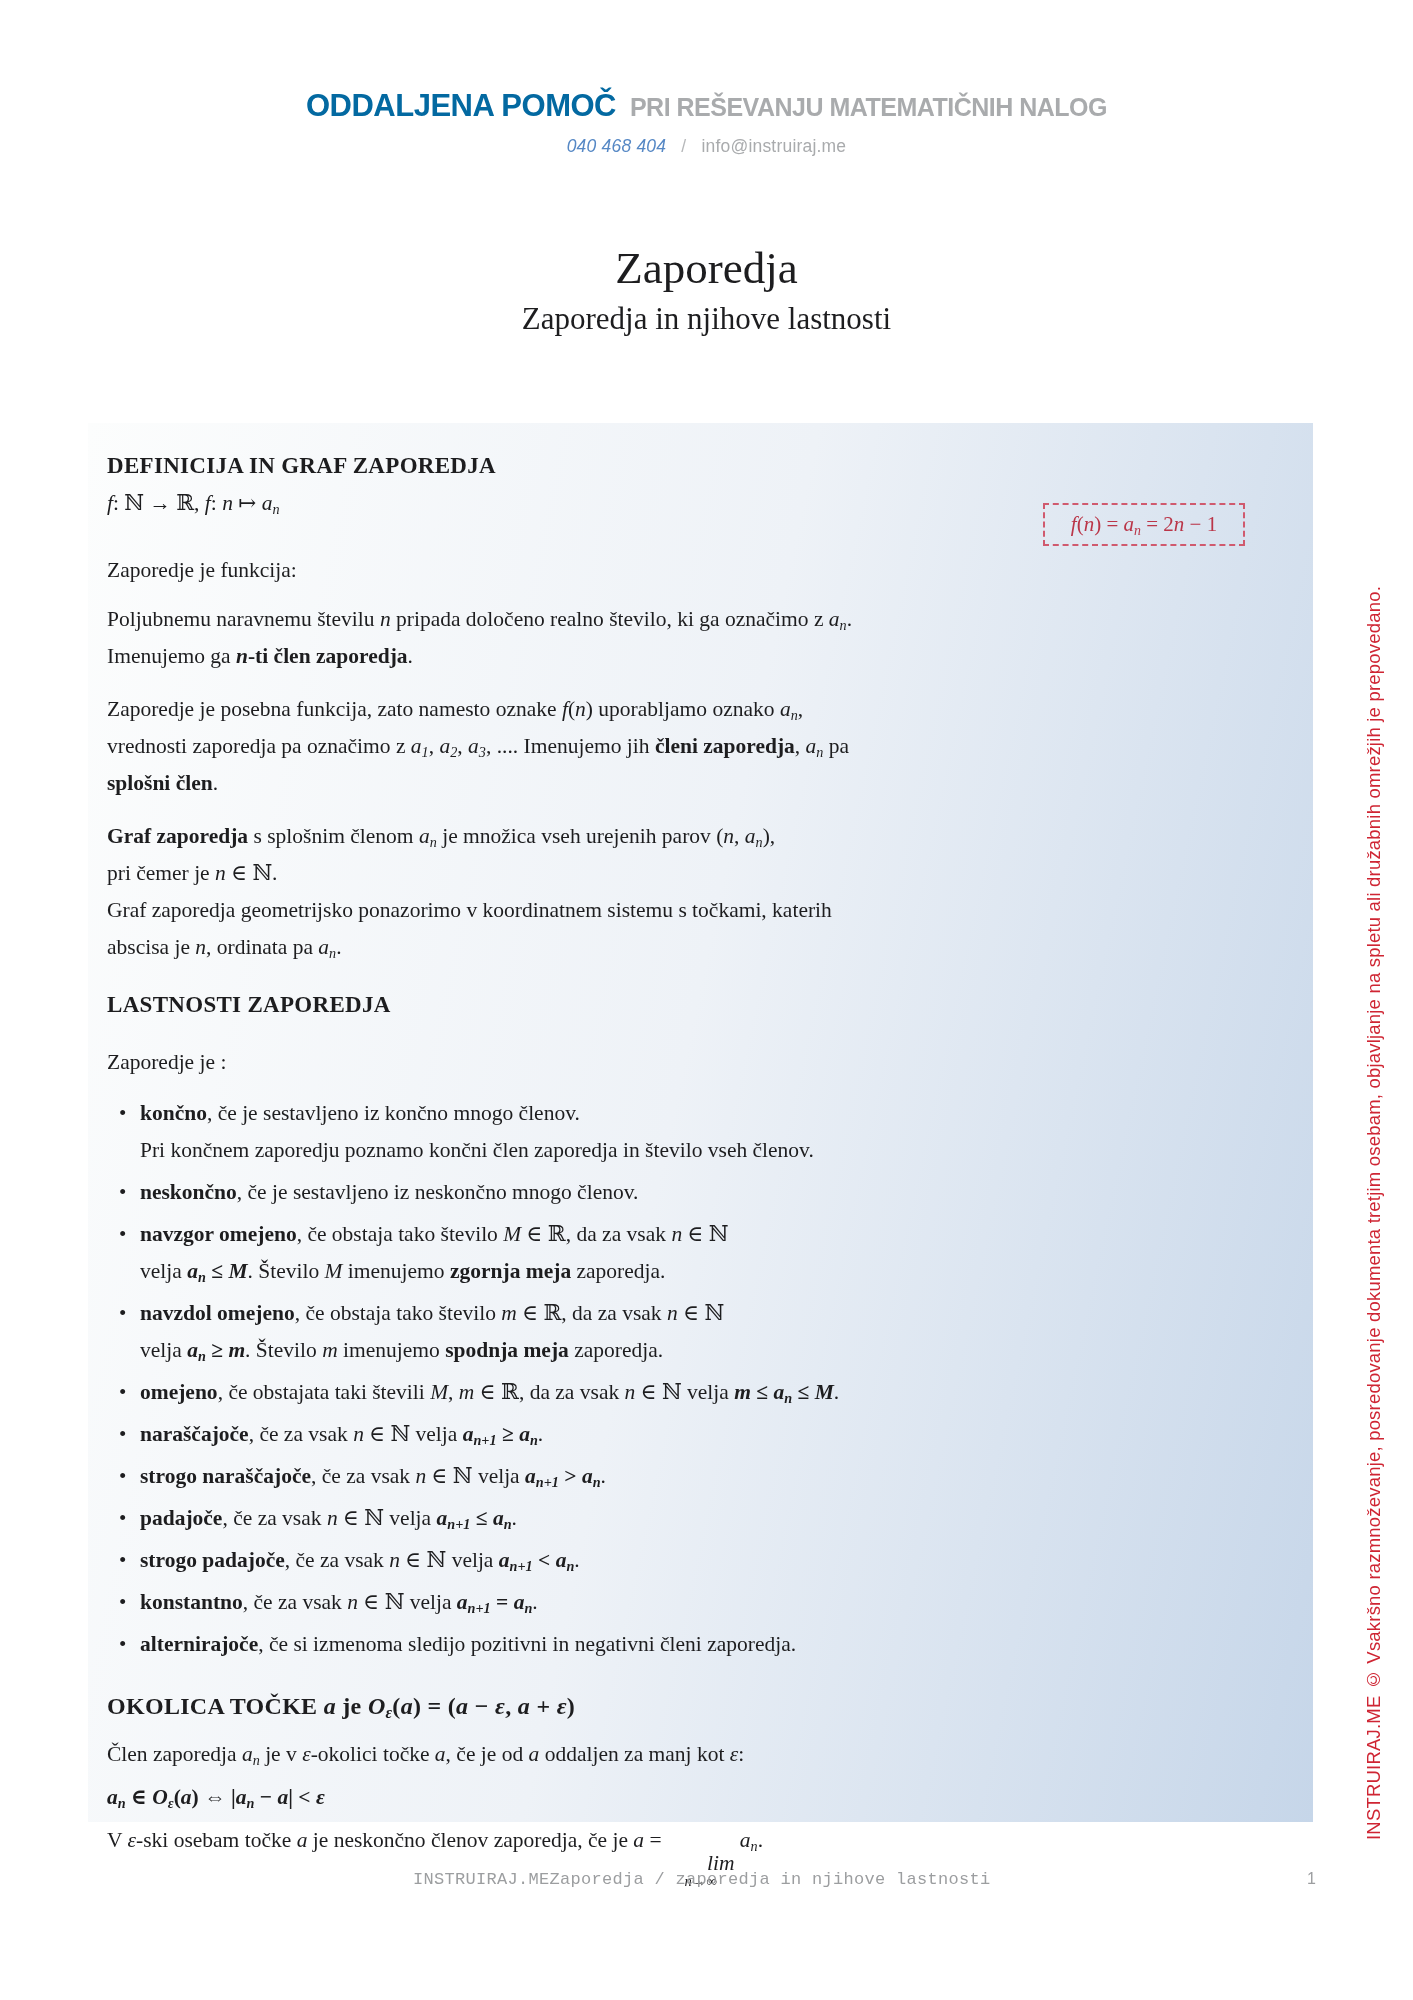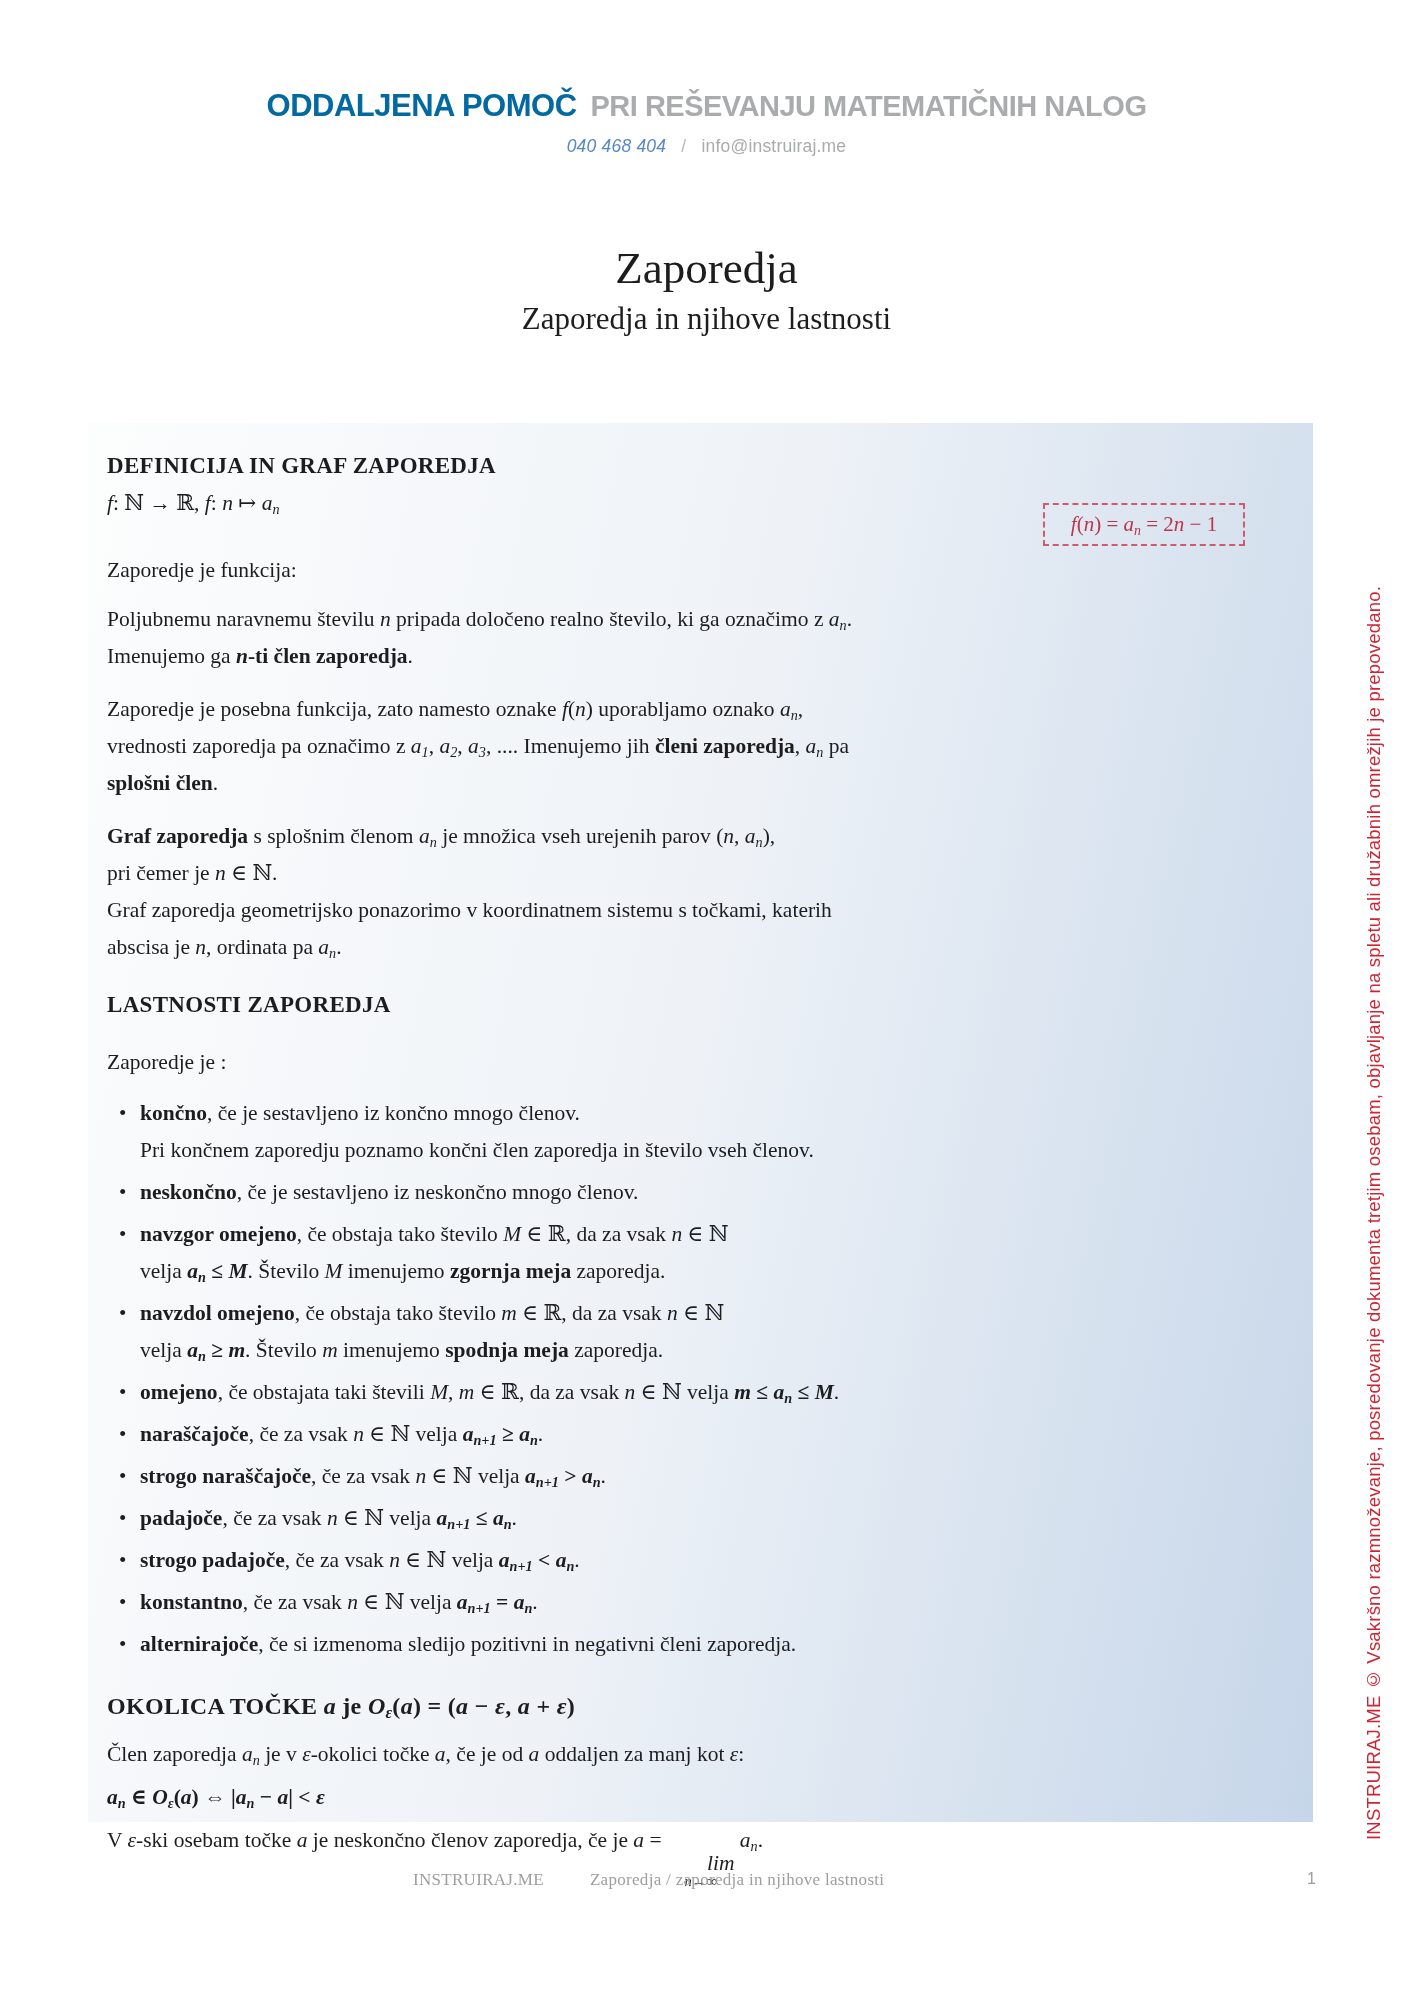--- a/index.html
+++ b/index.html
@@ -7,21 +7,21 @@
     width:1413px;height:2000px;position:relative;background:#ffffff;
     font-family:"Liberation Serif","DejaVu Serif","DejaVu Sans",serif;
     color:#1d1d1f;overflow:hidden;
   }
 
   
   .doc-header{position:absolute;top:88px;left:0;width:100%;text-align:center;
     font-family:"Liberation Sans","DejaVu Sans",sans-serif;}
   .brand-line{white-space:nowrap;letter-spacing:-0.5px;}
   .brand{font-size:31px;font-weight:700;color:#0369a1;}
-  .tagline{font-size:29px;font-weight:700;color:#a9abad;margin-left:10px;}
+  .tagline{font-size:25px;font-weight:700;color:#a9abad;margin-left:10px;}
   .contact-line{margin-top:12px;font-size:17.5px;color:#a9abad;letter-spacing:0.2px;}
   .phone{color:#5688c5;font-style:italic;}
   .contact-sep{margin:0 10px;color:#b6b8ba;}
 
   
   .title-block{position:absolute;top:242px;left:0;width:100%;text-align:center;}
   .main-title{font-size:45px;font-weight:400;margin:2px;line-height:1.1;}
   .sub-title{font-size:31px;font-weight:400;margin:6px 0 0 0;line-height:1.2;}
 
   
@@ -50,22 +50,22 @@
     border:2px dashed #d05a6e;color:#ba3548;font-size:21px;
     padding:7px 4px;text-align:center;background:transparent;}
 
   
   .bullet-list{margin-top:14px;}
   .bullet-item{display:flex;margin-bottom:5px;}
   .dot{flex:0 0 33px;box-sizing:border-box;padding-left:12px;font-size:21px;}
   .bullet-body{flex:1;}
 
   
-  .footer{position:absolute;top:1870px;left:413px;display:flex;gap:46px;
-    font-family:Liberation Serif, serif;
+  .footer{position:absolute;top:1870px;left:413px;display:flex;
+    font-family:Liberation Mono, monospace;
     font-size:17px;color:#9c9ea0;letter-spacing:0.3px;}
   .page-num{position:absolute;top:1870px;right:97px;
     font-family:"Liberation Sans","DejaVu Sans",sans-serif;
     font-size:16px;color:#9c9ea0;}
 
   
   .watermark{position:absolute;right:28px;bottom:160px;
     writing-mode:vertical-rl;transform:rotate(180deg);
     font-family:"Liberation Sans","DejaVu Sans",sans-serif;
     font-size:18.5px;color:#cf2533;letter-spacing:0.2px;white-space:nowrap;}

